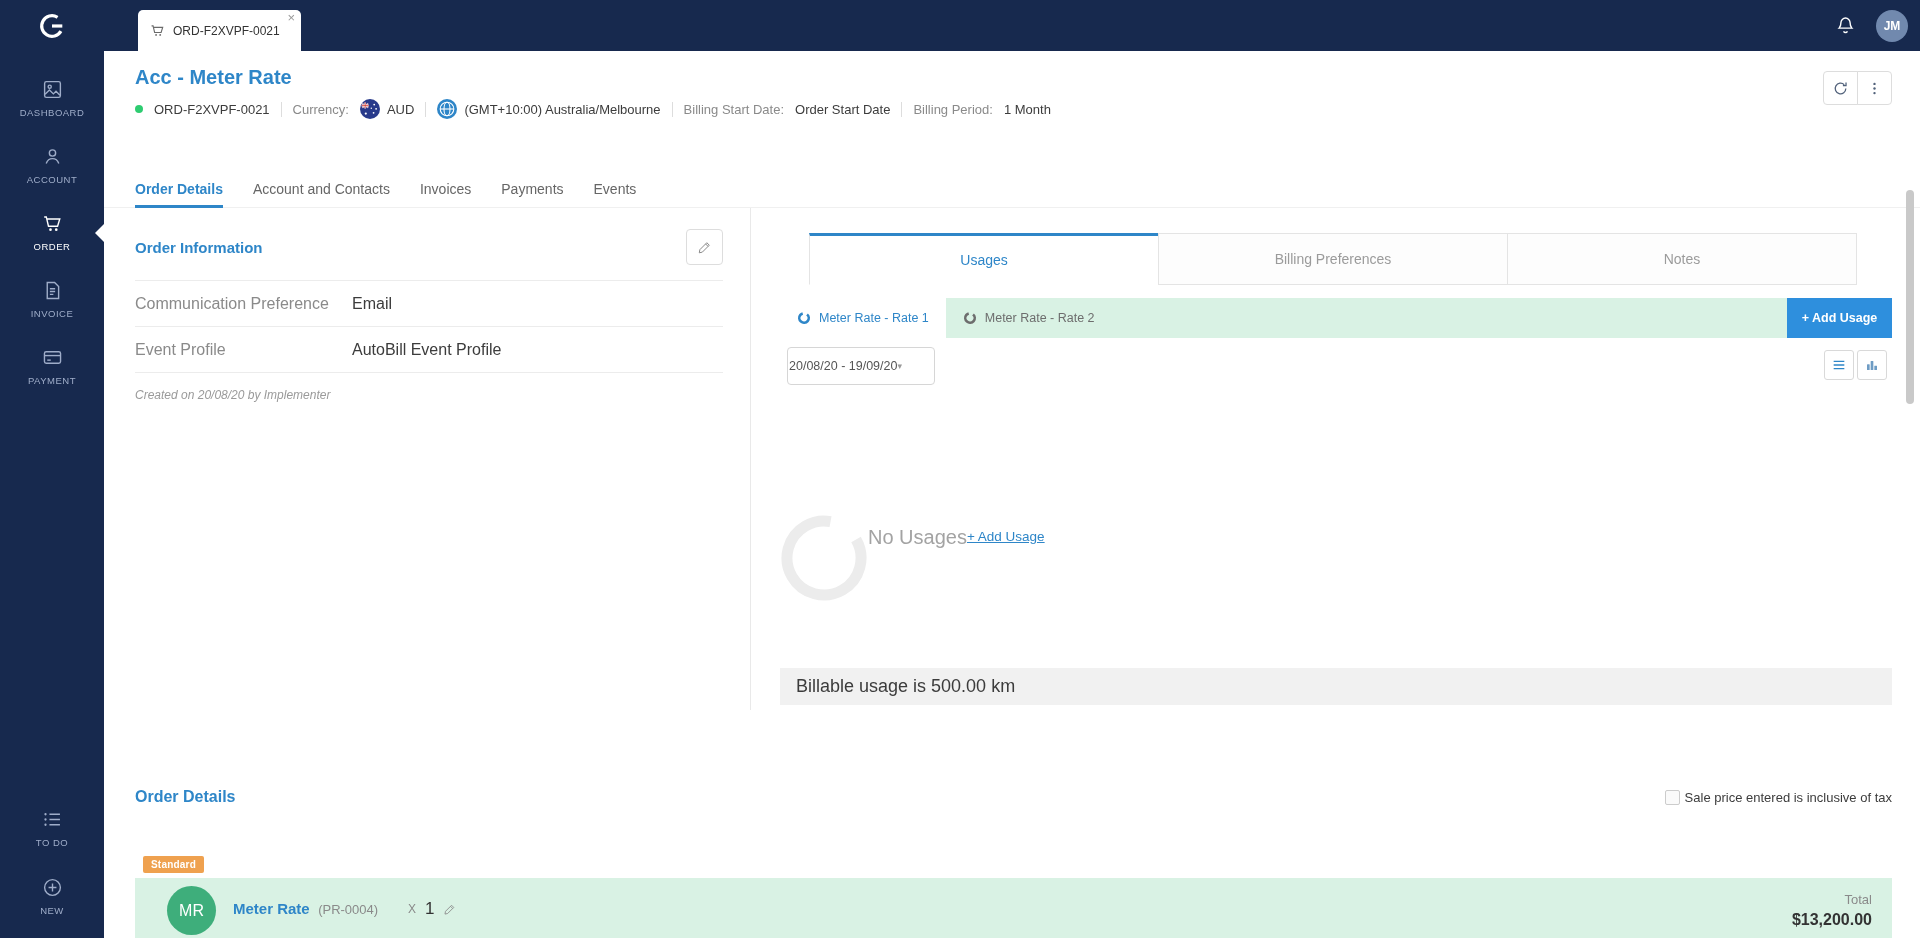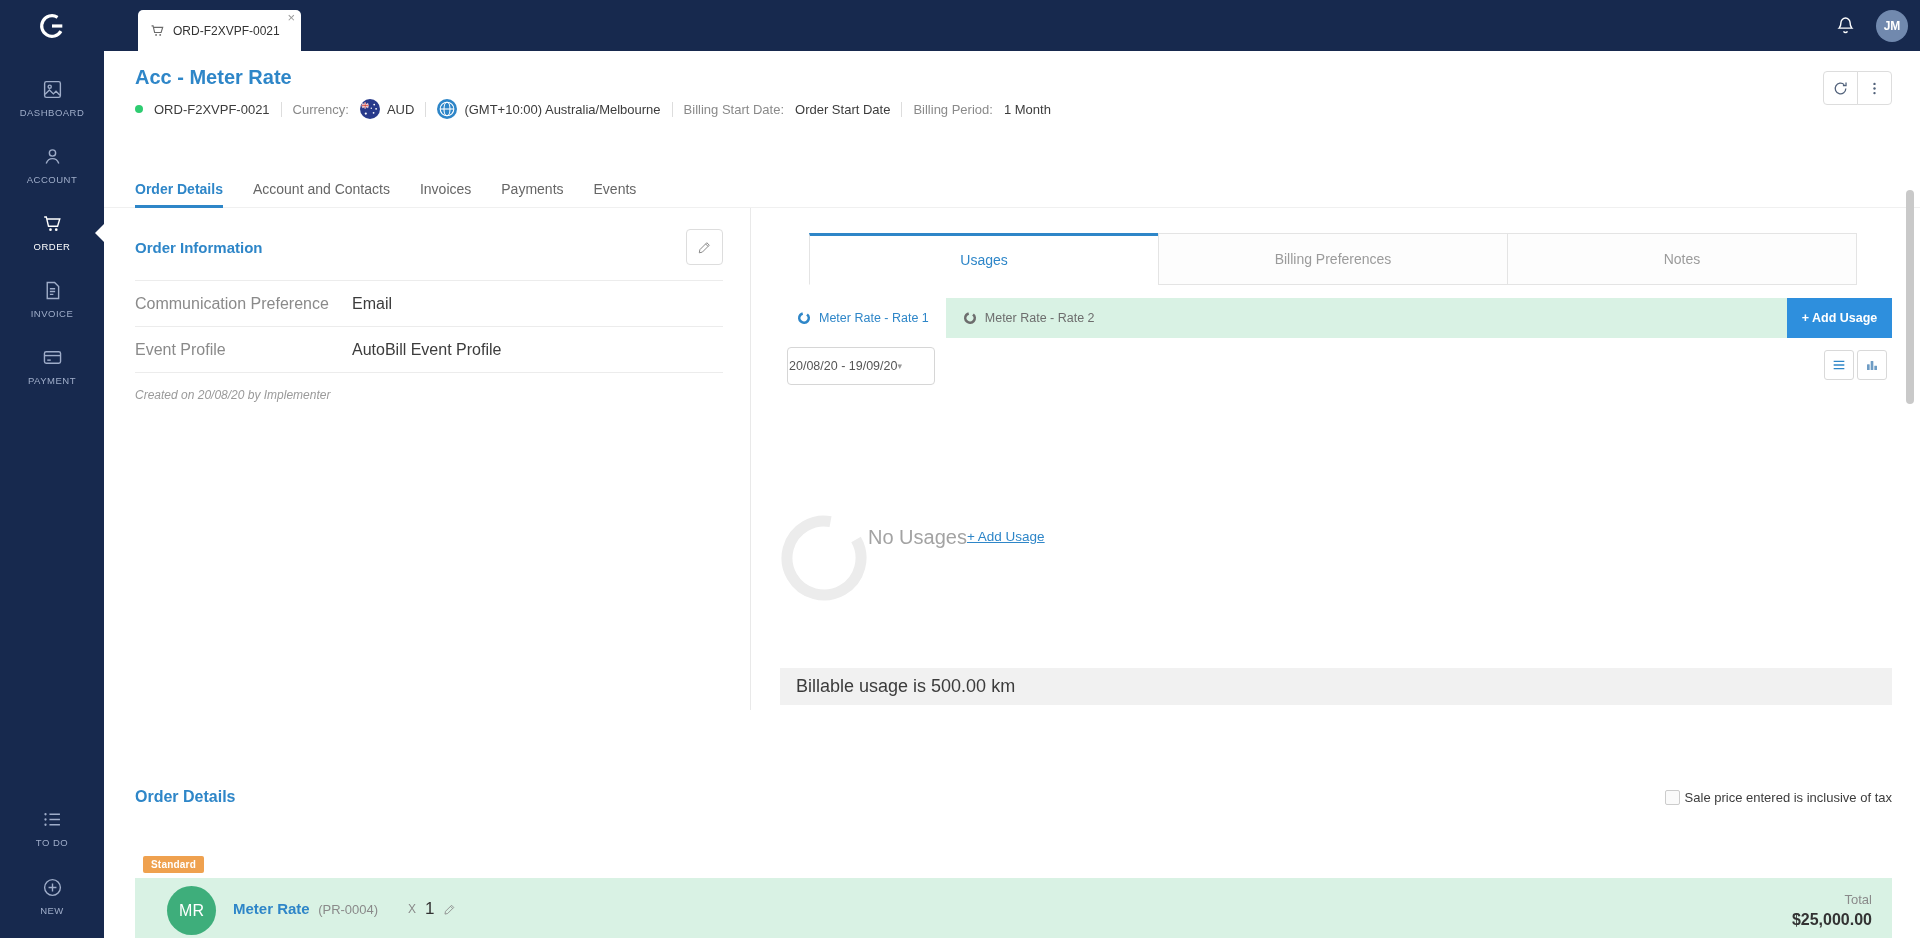--- a/index.html
+++ b/index.html
@@ -375,21 +375,21 @@
         <span class="qty-val">1</span>
         <span class="qty-edit">
           <svg viewBox="0 0 24 24" fill="none" stroke="currentColor" stroke-width="1.5">
             <path d="M14.7 5.6l3.7 3.7L8 19.7l-4.6 1 .9-4.7z"></path>
               <path d="M12.9 7.4l3.7 3.7"></path>
           </svg>
         </span>
       </div>
       <div class="item-total">
         <div class="total-label">Total</div>
-        <div class="total-value">$25,000.00</div>
+        <div class="total-value">$13,200.00</div>
       </div>
     </div>
 
   </main>
 
   <div class="scroll-thumb"></div>
 
 </div>
 
 </body></html>

